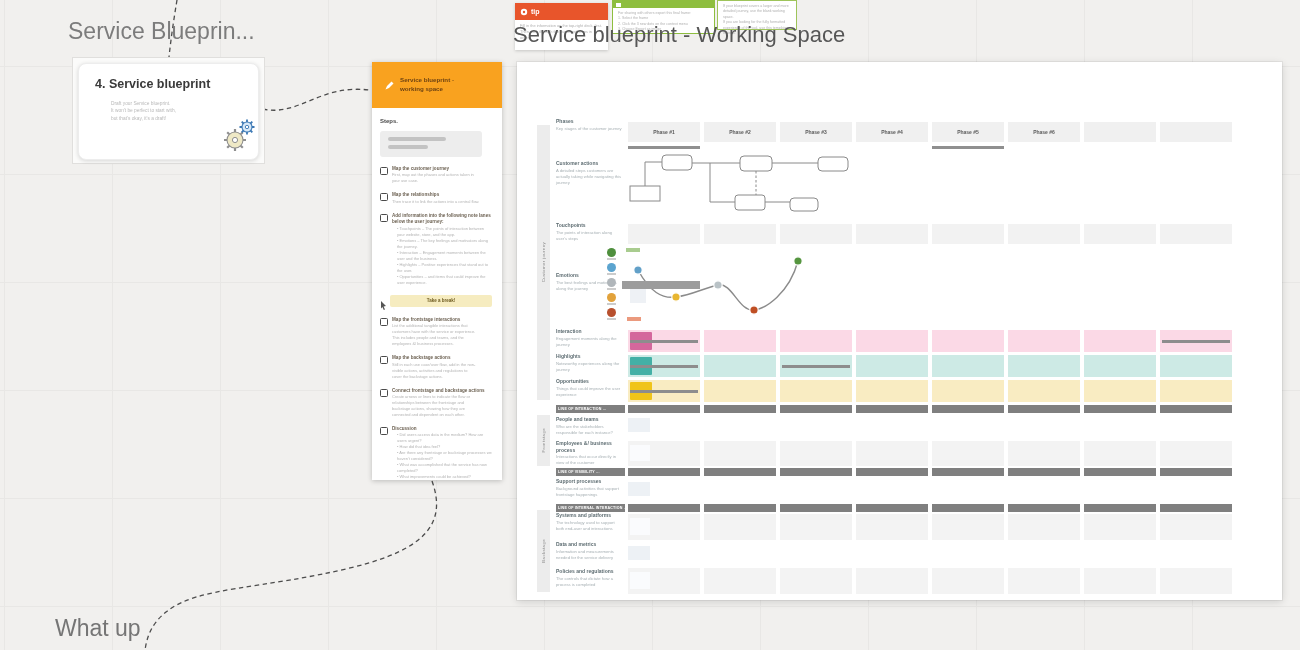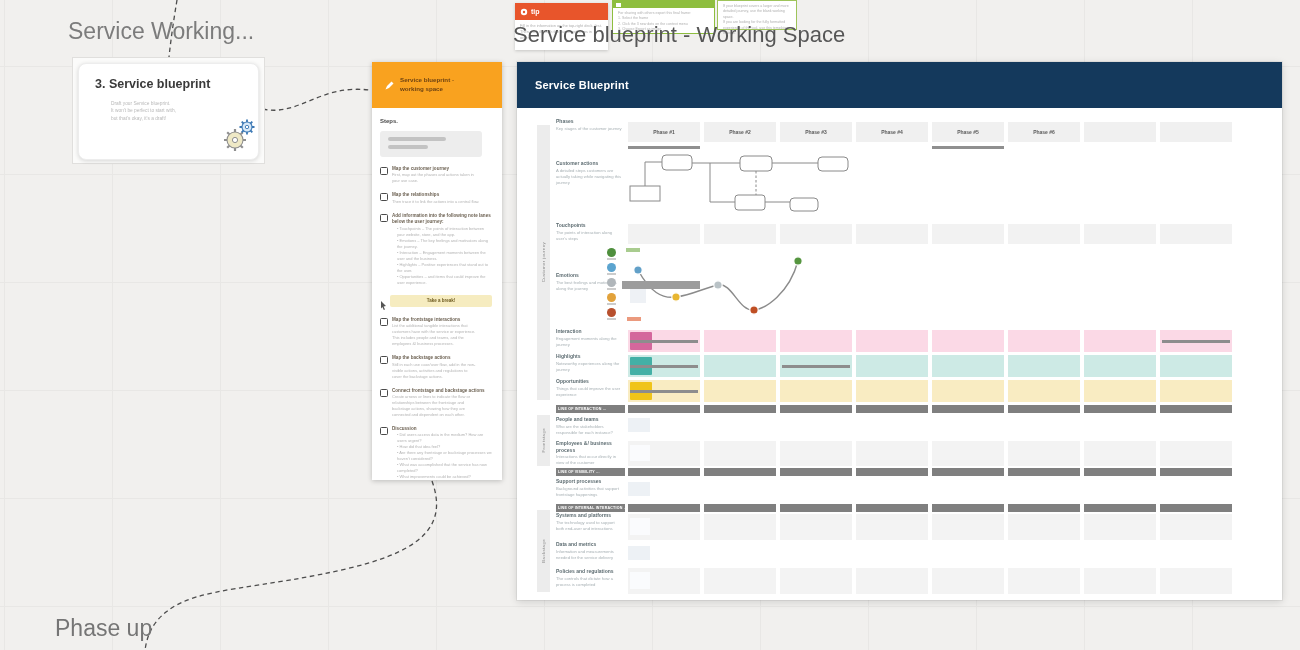--- a/index.html
+++ b/index.html
@@ -65,27 +65,27 @@
 <body>
 
 <div class="canvas">
 
   <svg class="overlay" width="1300" height="650" style="z-index:1">
     <path d="M177,0 C174,18 171,38 169,57" fill="none" stroke="#4c4c4c" stroke-width="1.3" stroke-dasharray="4.5 3.5"></path>
     <path d="M263,109 C298,117 320,84 369,90" fill="none" stroke="#4c4c4c" stroke-width="1.3" stroke-dasharray="4.5 3.5"></path>
     <path d="M432,481 C447,523 426,549 354,567 C260,590 198,586 166,612 C151,624 147,637 145,650" fill="none" stroke="#4c4c4c" stroke-width="1.3" stroke-dasharray="4.5 3.5"></path>
   </svg>
 
-  <div class="frame-title" style="left:68px;top:18px;">Service Working...</div>
+  <div class="frame-title" style="left:68px;top:18px;">Service Blueprin...</div>
   <div class="frame-title" style="left:513px;top:22px;color:#565656;font-size:22px;">Service blueprint - Working Space</div>
-  <div class="frame-title wrap-label" style="left:55px;top:615px;">Phase up</div>
+  <div class="frame-title wrap-label" style="left:55px;top:615px;">What up</div>
 
   <div class="abs intro-frame"></div>
   <div class="abs intro-card">
-    <div class="intro-title">3. Service blueprint</div>
+    <div class="intro-title">4. Service blueprint</div>
     <div class="intro-body" id="intro-body">
         <div>Draft your Service blueprint.</div>
         <div>It won't be perfect to start with,</div>
         <div>but that's okay, it's a draft!</div>
       </div>
     <svg class="overlay" style="left:138px;top:52px;" width="42" height="42">
       <g>
         <path d="M26 24H29 M18 32V35 M10 24H7 M18 16V13 M23.7 29.7L25.8 31.8 M12.3 29.7L10.2 31.8 M12.3 18.3L10.2 16.2 M23.7 18.3L25.8 16.2" stroke="#8f8f8f" stroke-width="2.2" fill="none"></path>
         <circle cx="18" cy="24" r="8" fill="#efe9c6" stroke="#8f8f8f" stroke-width="1.1"></circle>
         <circle cx="18" cy="24" r="2.6" fill="#fff" stroke="#8f8f8f" stroke-width="1"></circle>
@@ -219,23 +219,20 @@
               <div class="st-b st-bullet">• Are there any frontstage or backstage processes we haven't considered?</div>
               <div class="st-b st-bullet">• What was accomplished that the service has now completed?</div>
               <div class="st-b st-bullet">• What improvements could be achieved?</div>
             </div>
           </div>
         </div>
     </div>
   </div>
 
   <div class="abs board">
-    <div class="board-header">
-      <span class="board-title">Service Blueprint</span>
-    </div>
     <div id="board-layer">
         <div class="phase" style="left: 111px; top: 60px; width: 72px; height: 20px;">Phase #1</div>
         <div class="phase" style="left: 187px; top: 60px; width: 72px; height: 20px;">Phase #2</div>
         <div class="phase" style="left: 263px; top: 60px; width: 72px; height: 20px;">Phase #3</div>
         <div class="phase" style="left: 339px; top: 60px; width: 72px; height: 20px;">Phase #4</div>
         <div class="phase" style="left: 415px; top: 60px; width: 72px; height: 20px;">Phase #5</div>
         <div class="phase" style="left: 491px; top: 60px; width: 72px; height: 20px;">Phase #6</div>
         <div class="phase" style="left: 567px; top: 60px; width: 72px; height: 20px;"></div>
         <div class="phase" style="left: 643px; top: 60px; width: 72px; height: 20px;"></div>
         <div style="left: 111px; top: 84px; width: 72px; height: 3px; background: rgb(143, 143, 143);"></div>

